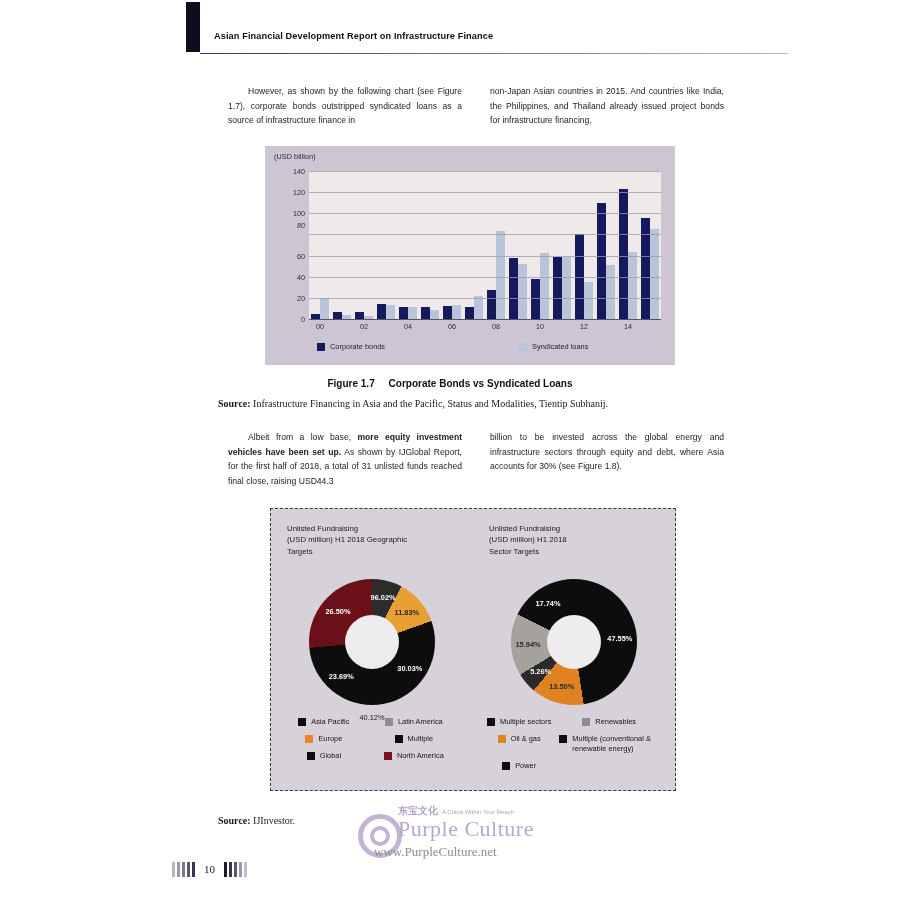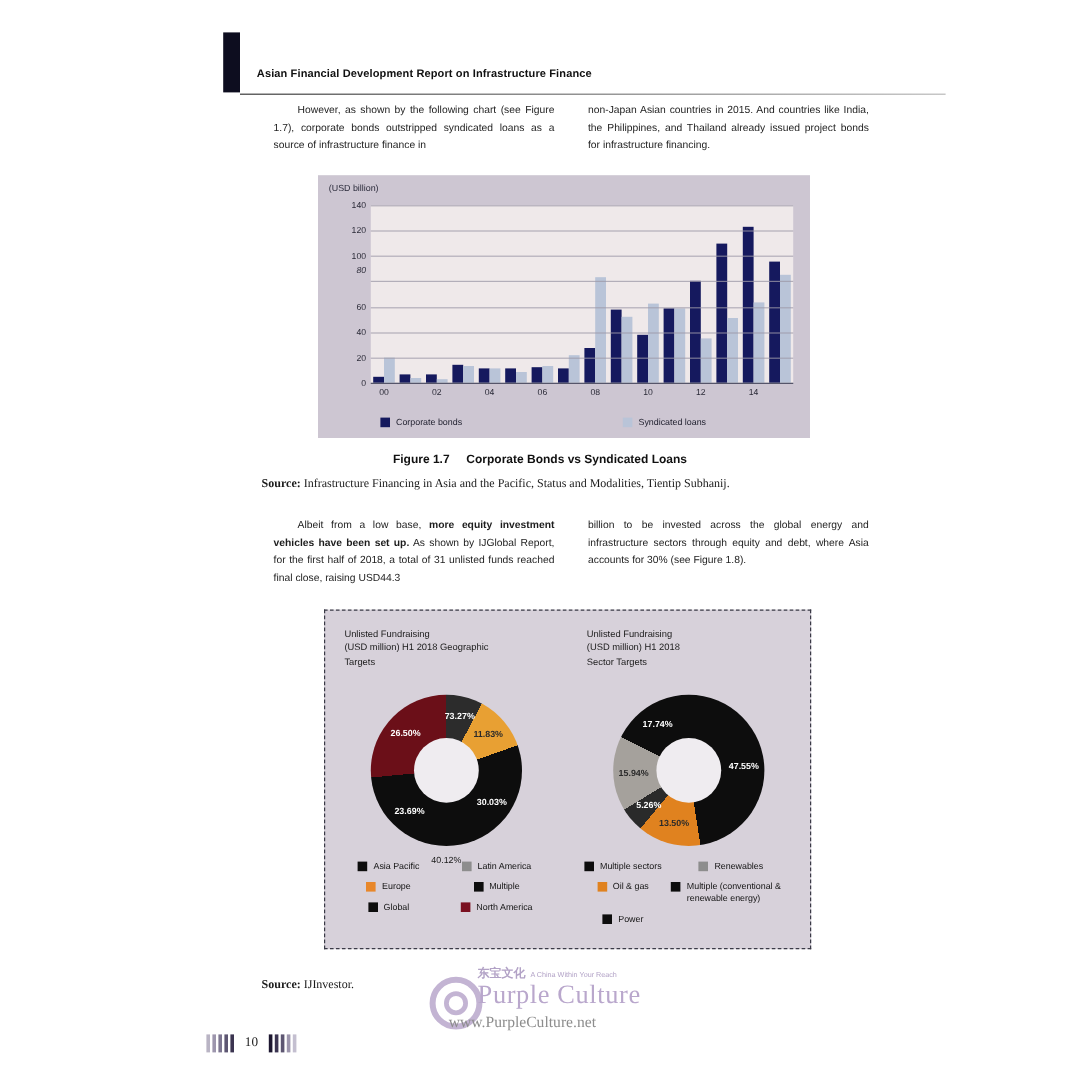--- a/index.html
+++ b/index.html
@@ -4,21 +4,21 @@
 <style>
   html,body{margin:0;padding:0;}
   body{
     width:900px;height:900px;background:#ffffff;
     font-family:"Liberation Sans", sans-serif;
     color:#1a1a1a;overflow:hidden;position:relative;
   }
   .page{position:absolute;inset:0;}
 
   
-  .header-block{position:absolute;left:186px;top:27px;width:600px;height:52px;padding-left:35px;}
+  .header-block{position:absolute;left:186px;top:2px;width:600px;height:52px;padding-left:35px;}
   .header-tab{position:absolute;left:0;top:0;width:14px;height:50px;background:#0d0d1f;}
   .header-title{position:absolute;left:28px;top:29px;font-size:9.2px;font-weight:bold;
     letter-spacing:.1px;color:#111;white-space:nowrap;}
   .header-rule{position:absolute;left:14px;top:51px;width:588px;height:1px;
     background:linear-gradient(to right,#3a3a3a,#b9b9b9);}
 
   
   .cols{position:absolute;left:228px;top:84px;width:496px;}
   .cols.second{top:430px;}
   .col{width:234px;font-size:8.6px;line-height:14.6px;text-align:justify;color:#1d1d1d;}
@@ -40,21 +40,21 @@
   .bars{position:absolute;left:0;bottom:0;width:100%;height:100%;
     display:flex;align-items:flex-end;}
   .group{flex:1;display:flex;align-items:flex-end;justify-content:center;gap:0px;height:100%;}
   .bar{width:9px;}
   .bar.cb{background:#15195e;}
   .bar.sl{background:#b9c4d8;}
   .xaxis{position:absolute;left:44px;top:173px;width:352px;height:1px;background:#55556a;}
   .xticks{position:absolute;left:44px;top:176px;width:352px;height:12px;display:flex;}
   .xtickcell{flex:1;text-align:center;font-size:7.2px;color:#2b2b38;}
   .bar-legend{position:absolute;left:52px;top:196px;width:330px;height:14px;
-    display:flex;align-items:flex-end;}
+    display:flex;align-items:flex-start;}
   .leg{display:flex;align-items:center;font-size:7.4px;color:#1d1d2c;}
   .leg .sw{width:8px;height:8px;margin-right:5px;display:inline-block;}
   .leg.cb .sw{background:#15195e;}
   .leg.sl .sw{background:#b9c4d8;}
   .leg.sl{margin-left:96px;padding-left:38px;}
 
   
   .figcap{position:absolute;font-size:10px;font-weight:bold;color:#111;width:100%;text-align:center;}
   .srcline{position:absolute;font-size:10px;color:#1a1a1a;
     font-family:"Liberation Serif", serif;}
@@ -251,21 +251,21 @@
   <div class="donutfig">
 
     <div class="donut-panel lp">
       <div class="donut-title">
         <div>Unlisted Fundraising</div>
         <div>(USD million) H1 2018 Geographic</div>
         <div>Targets</div>
       </div>
       <div class="donut" id="donut1" style="background: conic-gradient(rgb(44, 44, 44) 0%, rgb(44, 44, 44) 7.77%, rgb(232, 160, 51) 7.77%, rgb(232, 160, 51) 19.6%, rgb(13, 13, 13) 19.6%, rgb(13, 13, 13) 49.63%, rgb(13, 13, 13) 49.63%, rgb(13, 13, 13) 49.81%, rgb(13, 13, 13) 49.81%, rgb(13, 13, 13) 73.5%, rgb(107, 15, 24) 73.5%, rgb(107, 15, 24) 100%);">
         <div class="donut-hole"></div>
-      <div class="slice-label" style="left: 74.1175px; top: 18.3637px; color: rgb(255, 255, 255);">73.27%</div>
+      <div class="slice-label" style="left: 74.1175px; top: 18.3637px; color: rgb(255, 255, 255);">96.02%</div>
           <div class="slice-label" style="left: 97.8564px; top: 32.9828px; color: rgb(42, 42, 42);">11.83%</div>
           <div class="slice-label" style="left: 100.858px; top: 89.1301px; color: rgb(255, 255, 255);">30.03%</div>
           <div class="slice-label" style="left: 32.2451px; top: 97.2072px; color: rgb(255, 255, 255);">23.69%</div>
           <div class="slice-label" style="left: 28.977px; top: 32.0414px; color: rgb(255, 255, 255);">26.50%</div>
           <div class="slice-label" style="left: 63px; top: 138px; color: rgb(26, 26, 26); font-weight: normal;">40.12%</div>
         </div>
       <div class="donut-legend" id="legend1">
           <div class="dleg">
             <span class="sw" style="background: rgb(13, 13, 13);"></span>
             <span>Asia Pacific</span>

